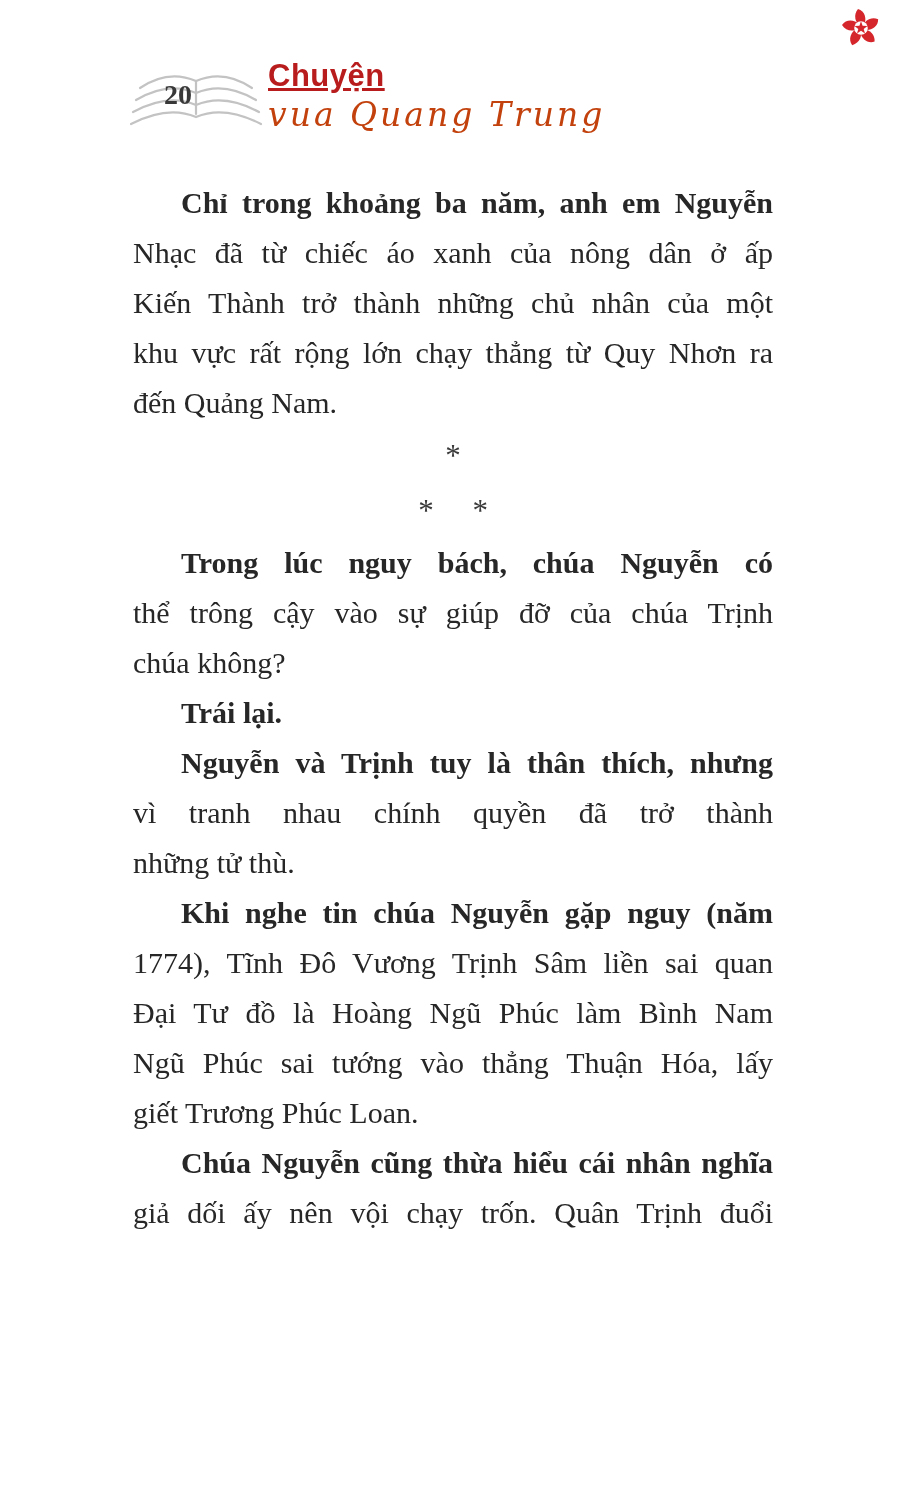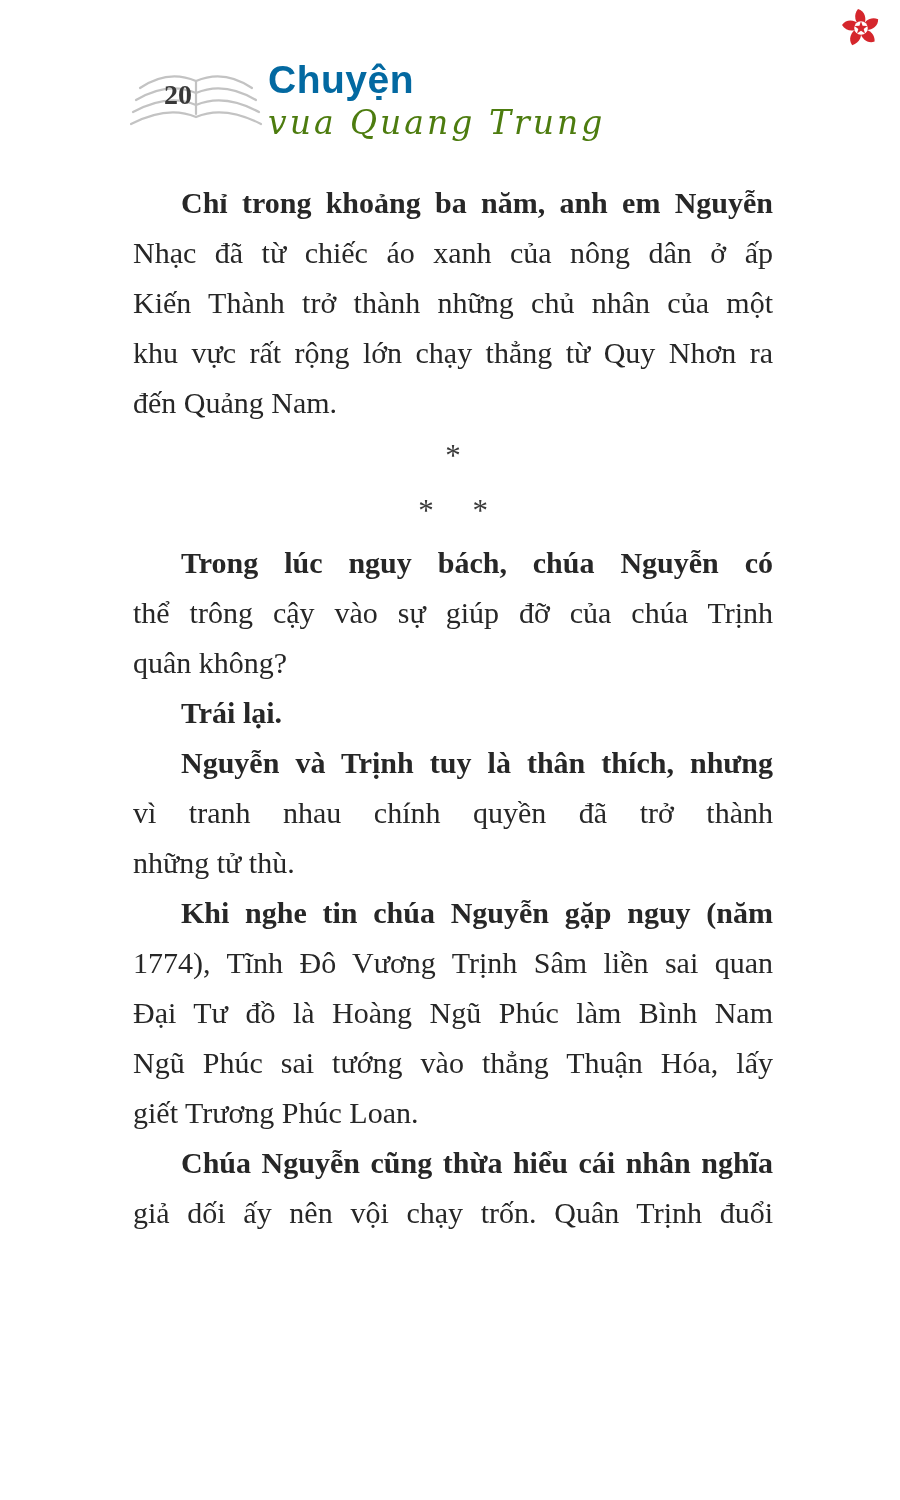--- a/index.html
+++ b/index.html
@@ -12,29 +12,30 @@
   }
   .page { position: absolute; inset: 0; background: #ffffff; }
 
   
   .flower { position: absolute; left: 842px; top: 7px; }
   .book-icon { position: absolute; left: 130px; top: 64px; }
   .titles { position: absolute; left: 268px; top: 58px; }
   .series-title {
     font-family: "Liberation Sans", sans-serif;
     font-weight: bold;
-    font-size: 39px;
-    color: #0369a1;
+    font-size: 31px;
+    color: #b91c1c;
     letter-spacing: 0.5px;
+    text-decoration: underline;
   }
   .book-title {
     font-family: "DejaVu Serif", serif;
     font-style: italic;
     font-size: 33px;
-    color: #4d7c0f;
+    color: #c2410c;
     letter-spacing: 3px;
     margin-top: 1px;
   }
 
   
   .body-text {
     position: absolute;
     left: 133px; top: 178px;
     width: 640px;
     font-size: 30px;
@@ -113,21 +114,21 @@
         <div class="line j">khu vực rất rộng lớn chạy thẳng từ Quy Nhơn ra</div>
         <div class="line">đến Quảng Nam.</div>
       </div>
       <div class="sep">
         <div class="sep-row">*</div>
         <div class="sep-row">*     *</div>
       </div>
       <div class="para">
         <div class="line j indent">Trong lúc nguy bách, chúa Nguyễn có</div>
         <div class="line j">thể trông cậy vào sự giúp đỡ của chúa Trịnh</div>
-        <div class="line">quân không?</div>
+        <div class="line">chúa không?</div>
       </div>
       <div class="para">
         <div class="line indent">Trái lại.</div>
       </div>
       <div class="para">
         <div class="line j indent">Nguyễn và Trịnh tuy là thân thích, nhưng</div>
         <div class="line j">vì tranh nhau chính quyền đã trở thành</div>
         <div class="line">những tử thù.</div>
       </div>
       <div class="para">

